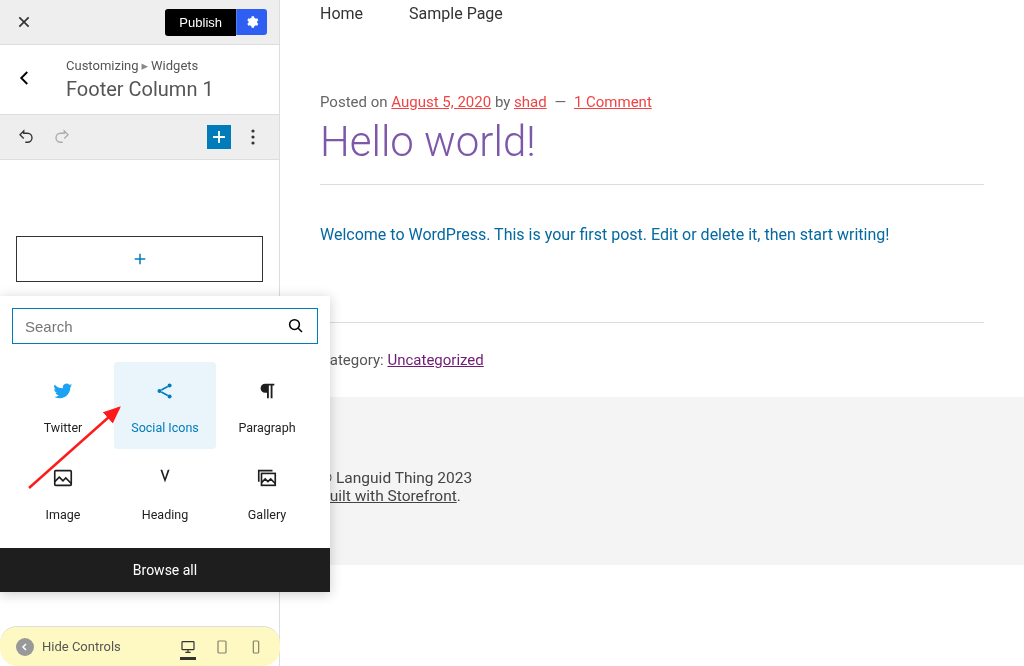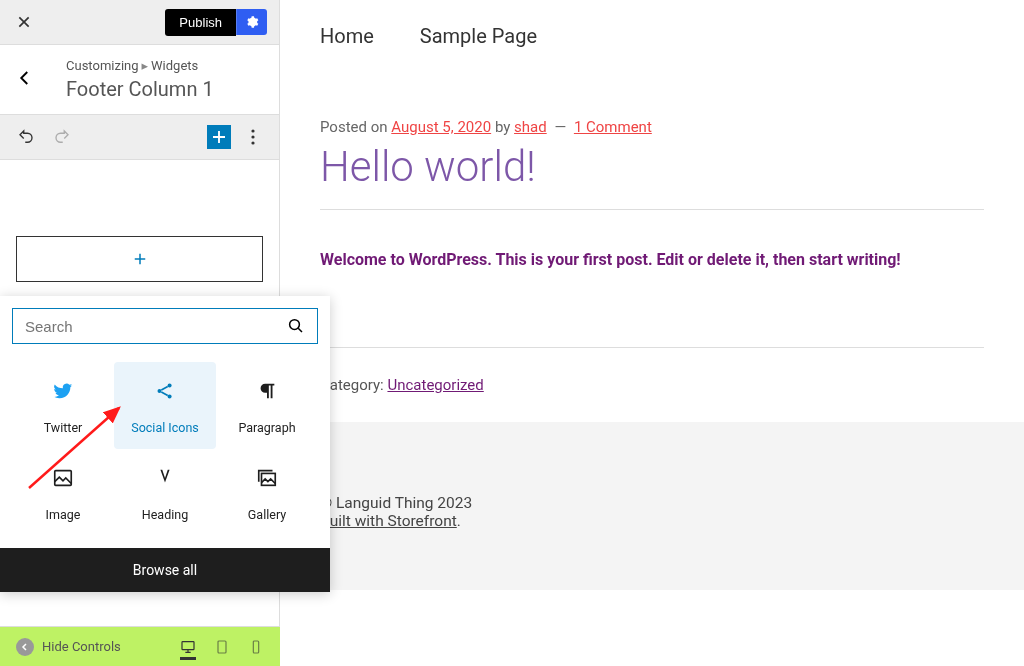--- a/index.html
+++ b/index.html
@@ -47,40 +47,40 @@
 .ins-icon { height: 30px; display: flex; align-items: center; justify-content: center; margin-bottom: 14px; }
 .ins-icon svg { width: 22px; height: 22px; }
 .ins-label { font-size: 12.5px; color: #222; text-align: center; }
 .ins-item.highlight .ins-label { color: #007cba; }
 .browse-all { background: #1e1e1e; color: #fff; text-align: center; padding: 14px; font-size: 14px; cursor: pointer; }
 
 
 .arrow { position: absolute; left: 24px; top: 398px; z-index: 25; pointer-events: none; }
 
 
-.sb-bottom { position: absolute; left: 0; bottom: 0; width: 280px; height: 40px; border-top: 1px solid #ddd; background: #bef264; display: flex; align-items: center; justify-content: space-between; padding: 0 16px; }
+.sb-bottom { position: absolute; left: 0; bottom: 0; width: 280px; height: 40px; border-top: 1px solid #ddd; background: #fef9c3; display: flex; align-items: center; justify-content: space-between; padding: 0 16px; border-radius: 17px; }
 .hide-controls { display: flex; align-items: center; gap: 8px; cursor: pointer; color: #555; font-size: 13px; }
 .hide-controls .chev-icon { width: 18px; height: 18px; background: #999; border-radius: 50%; display: flex; align-items: center; justify-content: center; }
 .hide-controls .chev-icon svg { width: 10px; height: 10px; fill: #fff; }
 .devices { display: flex; gap: 18px; }
 .dev-btn { cursor: pointer; opacity: 0.6; display:flex; align-items:center; }
 .dev-btn.active { opacity: 1; border-bottom: 3px solid #333; padding-bottom: 2px; margin-bottom: -5px; }
 .dev-btn svg { width: 16px; height: 16px; }
 
 
 .preview { position: absolute; left: 280px; top: 0; right: 0; bottom: 0; background: #fff; overflow: hidden; }
-.nav { padding: 24px 40px 20px 40px; display: flex; gap: 46px; font-size: 20px; color: #333; align-items: flex-end; }
+.nav { padding: 4px 40px 20px 40px; display: flex; gap: 46px; font-size: 16px; color: #333; align-items: flex-end; }
 .nav-item { cursor: pointer; }
 .post { padding: 50px 40px 30px 40px; }
 .meta { font-size: 15px; color: #666; margin-bottom: 6px; }
 .meta a { color: #ef4444; text-decoration: underline; }
 .meta .dash { margin: 0 4px; }
 .post-title { font-size: 42px; color: #7d57a8; font-weight: 300; margin-bottom: 18px; }
 .post hr { border: none; border-top: 1px solid #ddd; margin-bottom: 40px; }
-.post-body { font-size: 16px; color: #701a75; margin-bottom: 48px; font-weight: bold; }
+.post-body { font-size: 16px; color: #0369a1; margin-bottom: 48px; }
 .post-divider { border: none; border-top: 1px solid #ddd; margin: 0 40px; }
 .cat-line { padding: 28px 40px; font-size: 15px; color: #555; }
 .cat-line a { color: #701a75; text-decoration: underline; }
 .footer { background: #f4f4f4; padding: 72px 40px 60px 40px; font-size: 15.5px; color: #444; }
 .footer-line2 { text-decoration: underline; }
 </style>
 </head>
 <body>
 
 <div class="sidebar">

